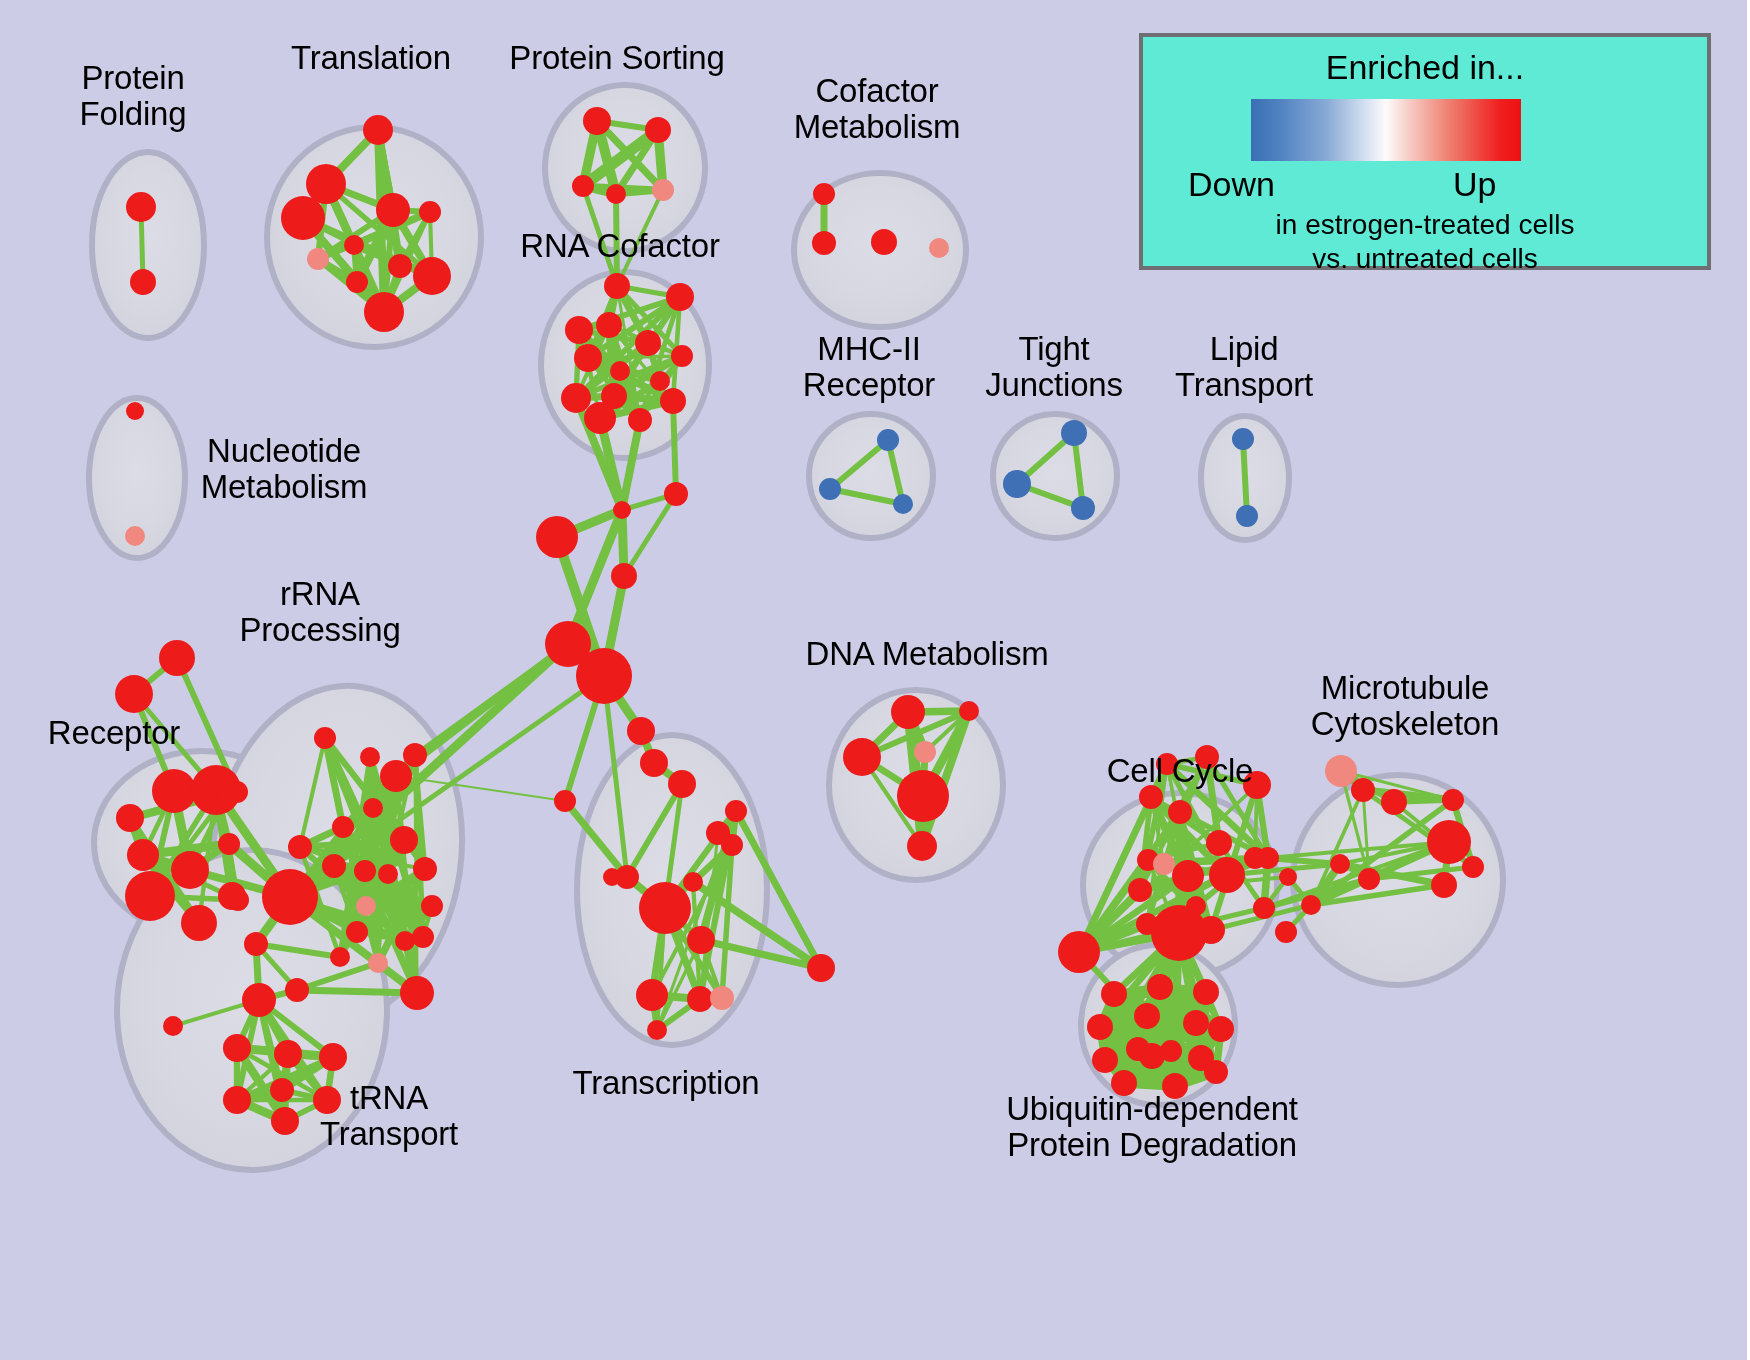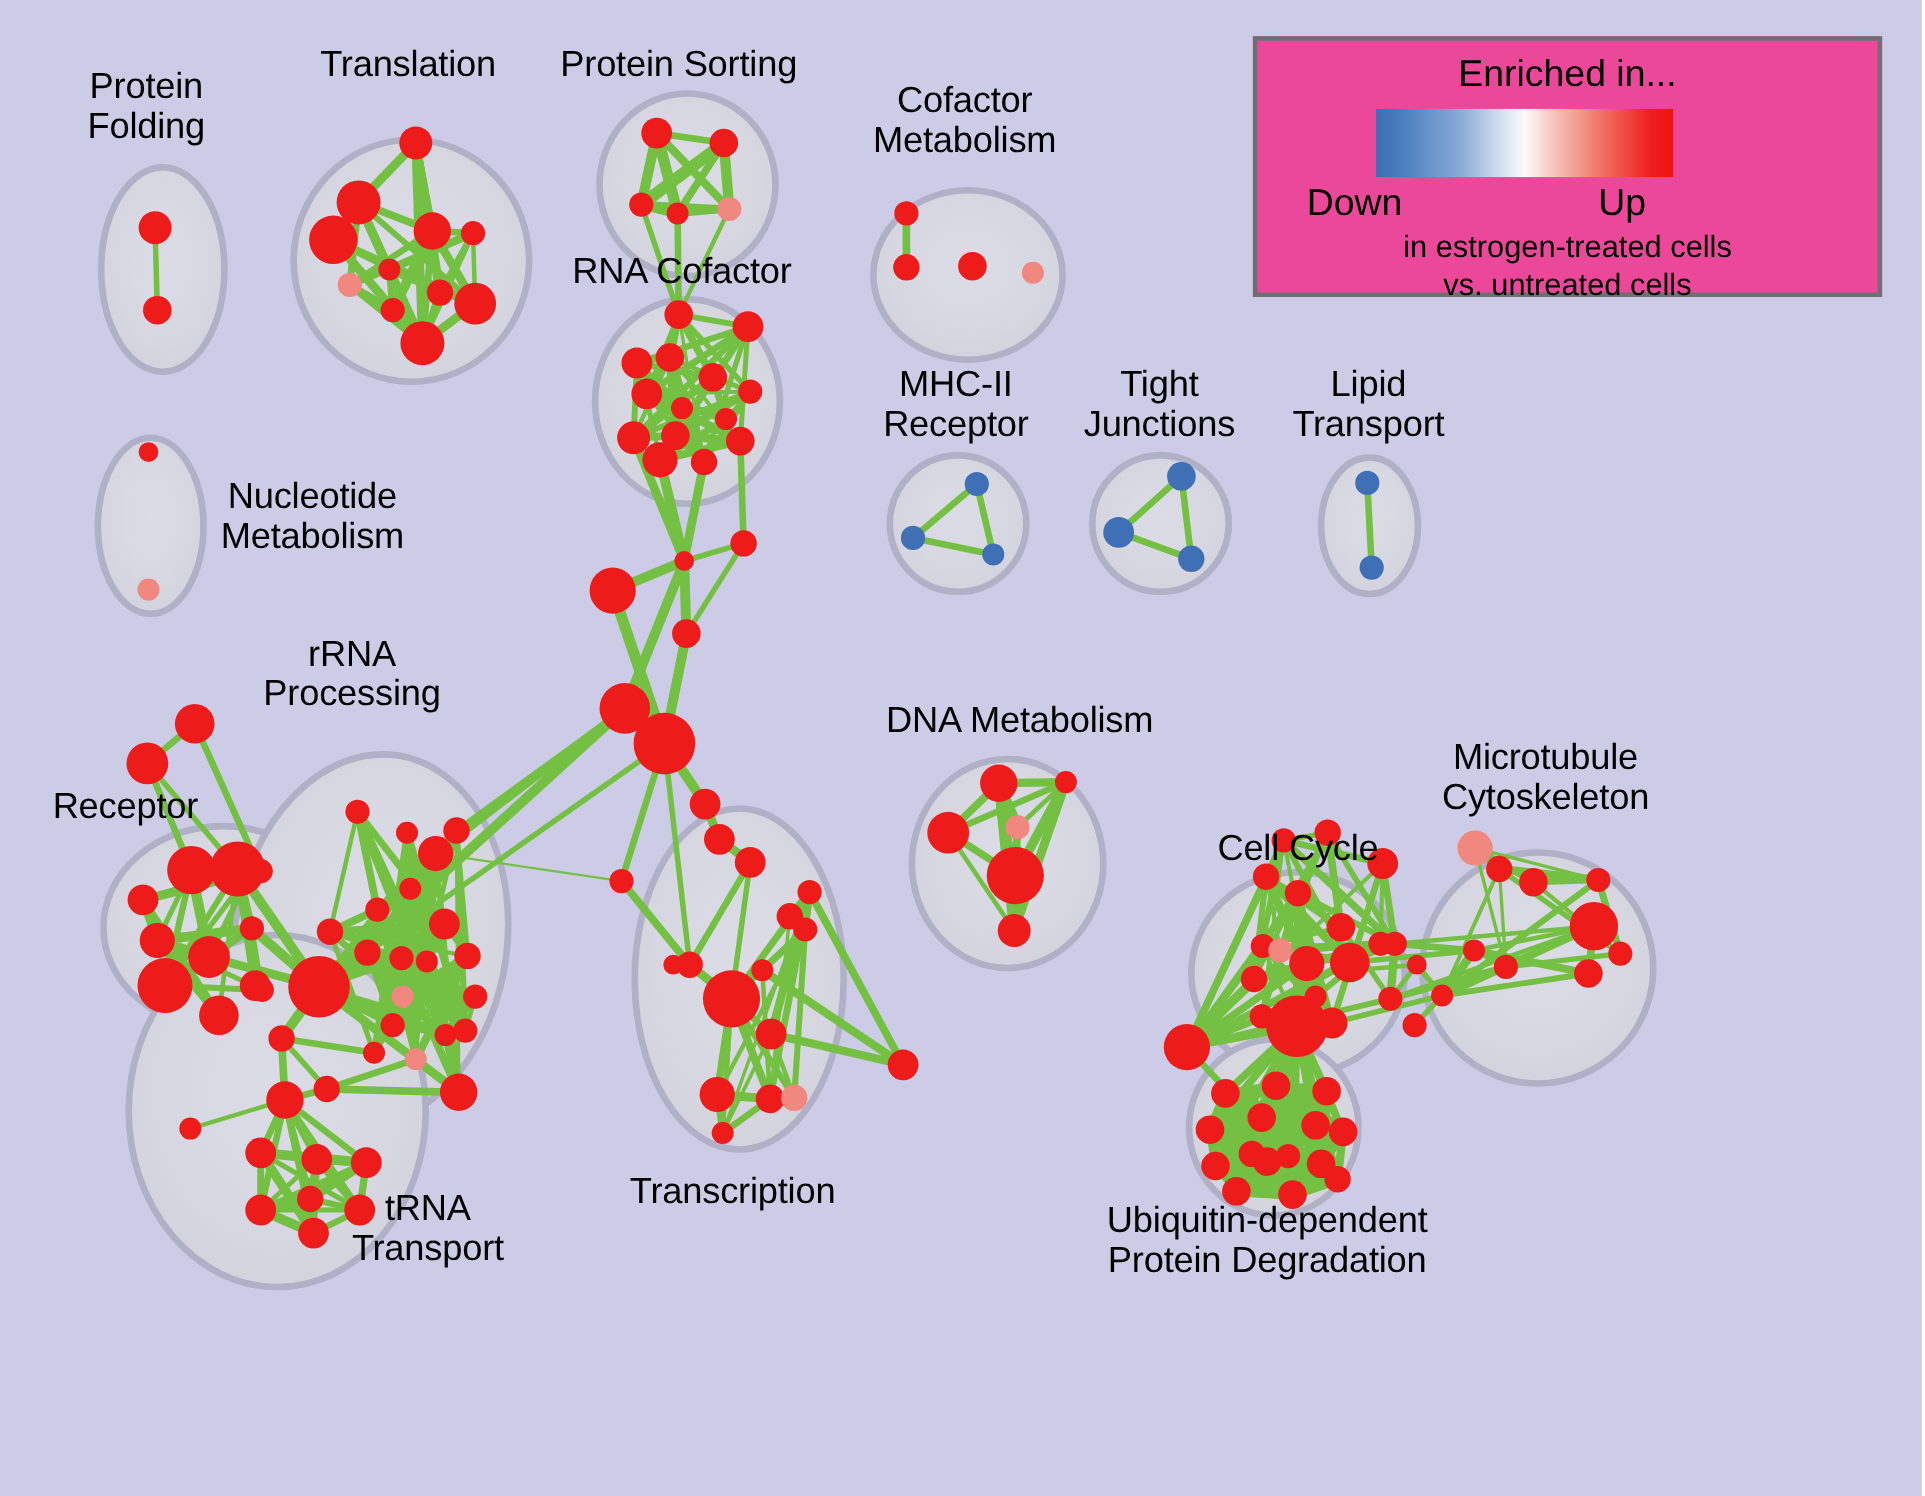--- a/index.html
+++ b/index.html
@@ -21,21 +21,21 @@
     white-space:pre;
     text-align:center;
     transform:translateX(-50%);
     pointer-events:none;
   }
   
   #legend{
     position:absolute;
     left:1139px;top:33px;
     width:572px;height:237px;
-    background:#ec4899;
+    background:#5eead4;
     border:4px solid #6e6e73;
     box-sizing:border-box;
   }
   #legend-title{
     position:absolute;top:11px;left:0;width:100%;
     text-align:center;font-size:34px;color:#000;
   }
   #legend-bar{
     position:absolute;left:108px;top:62px;
     width:270px;height:62px;

